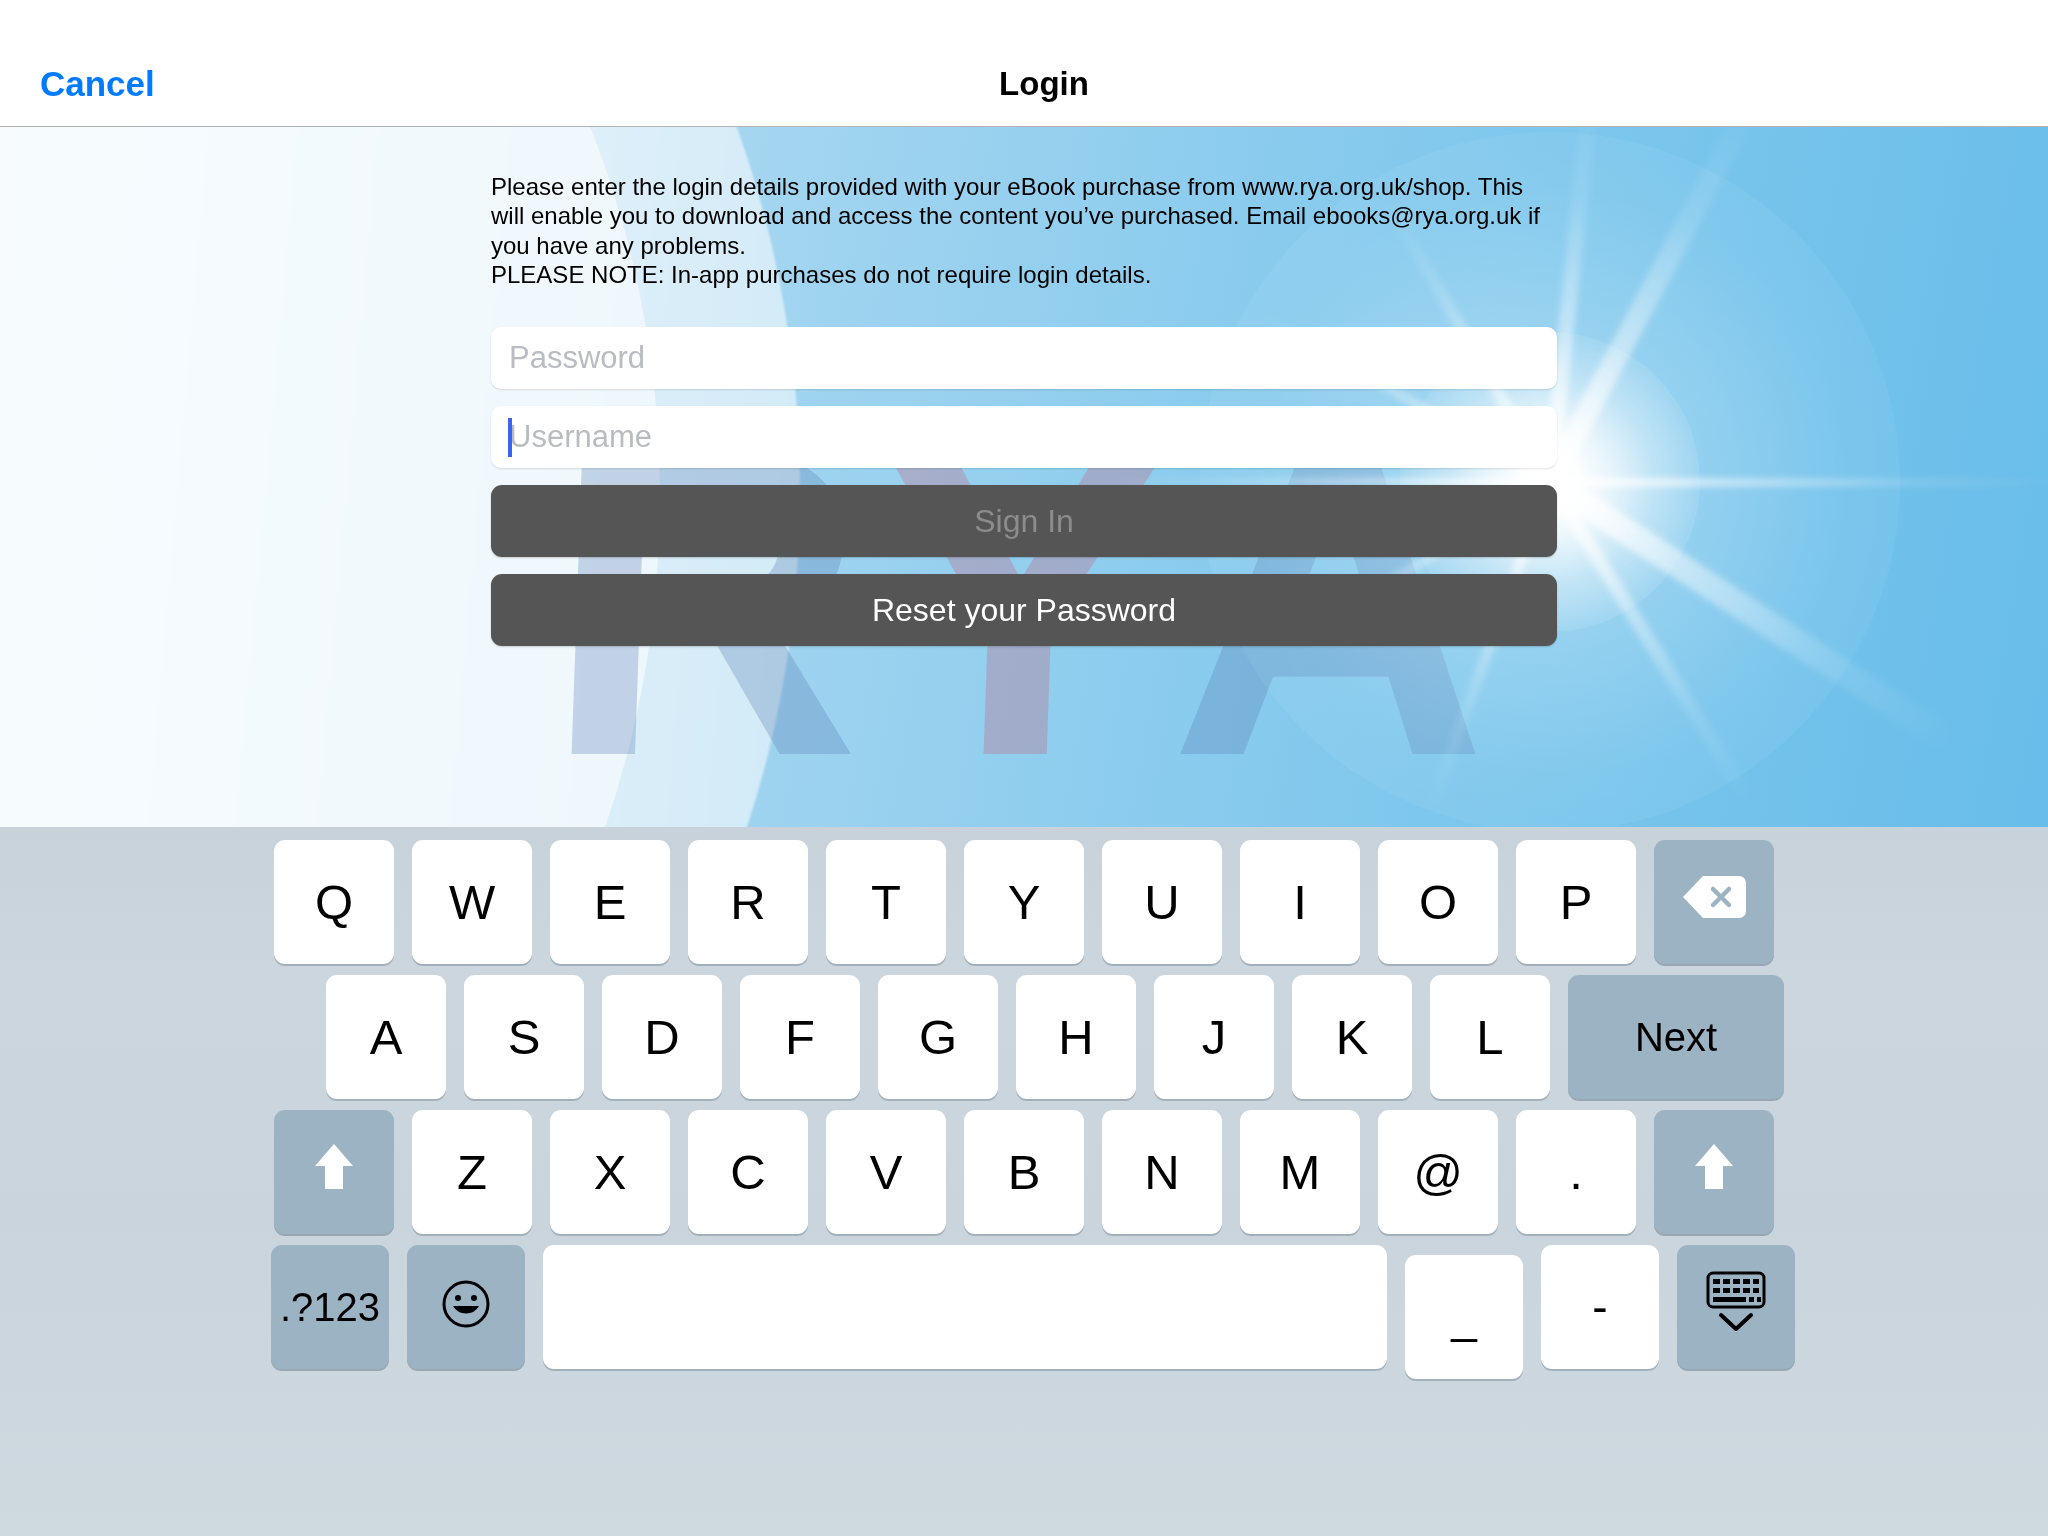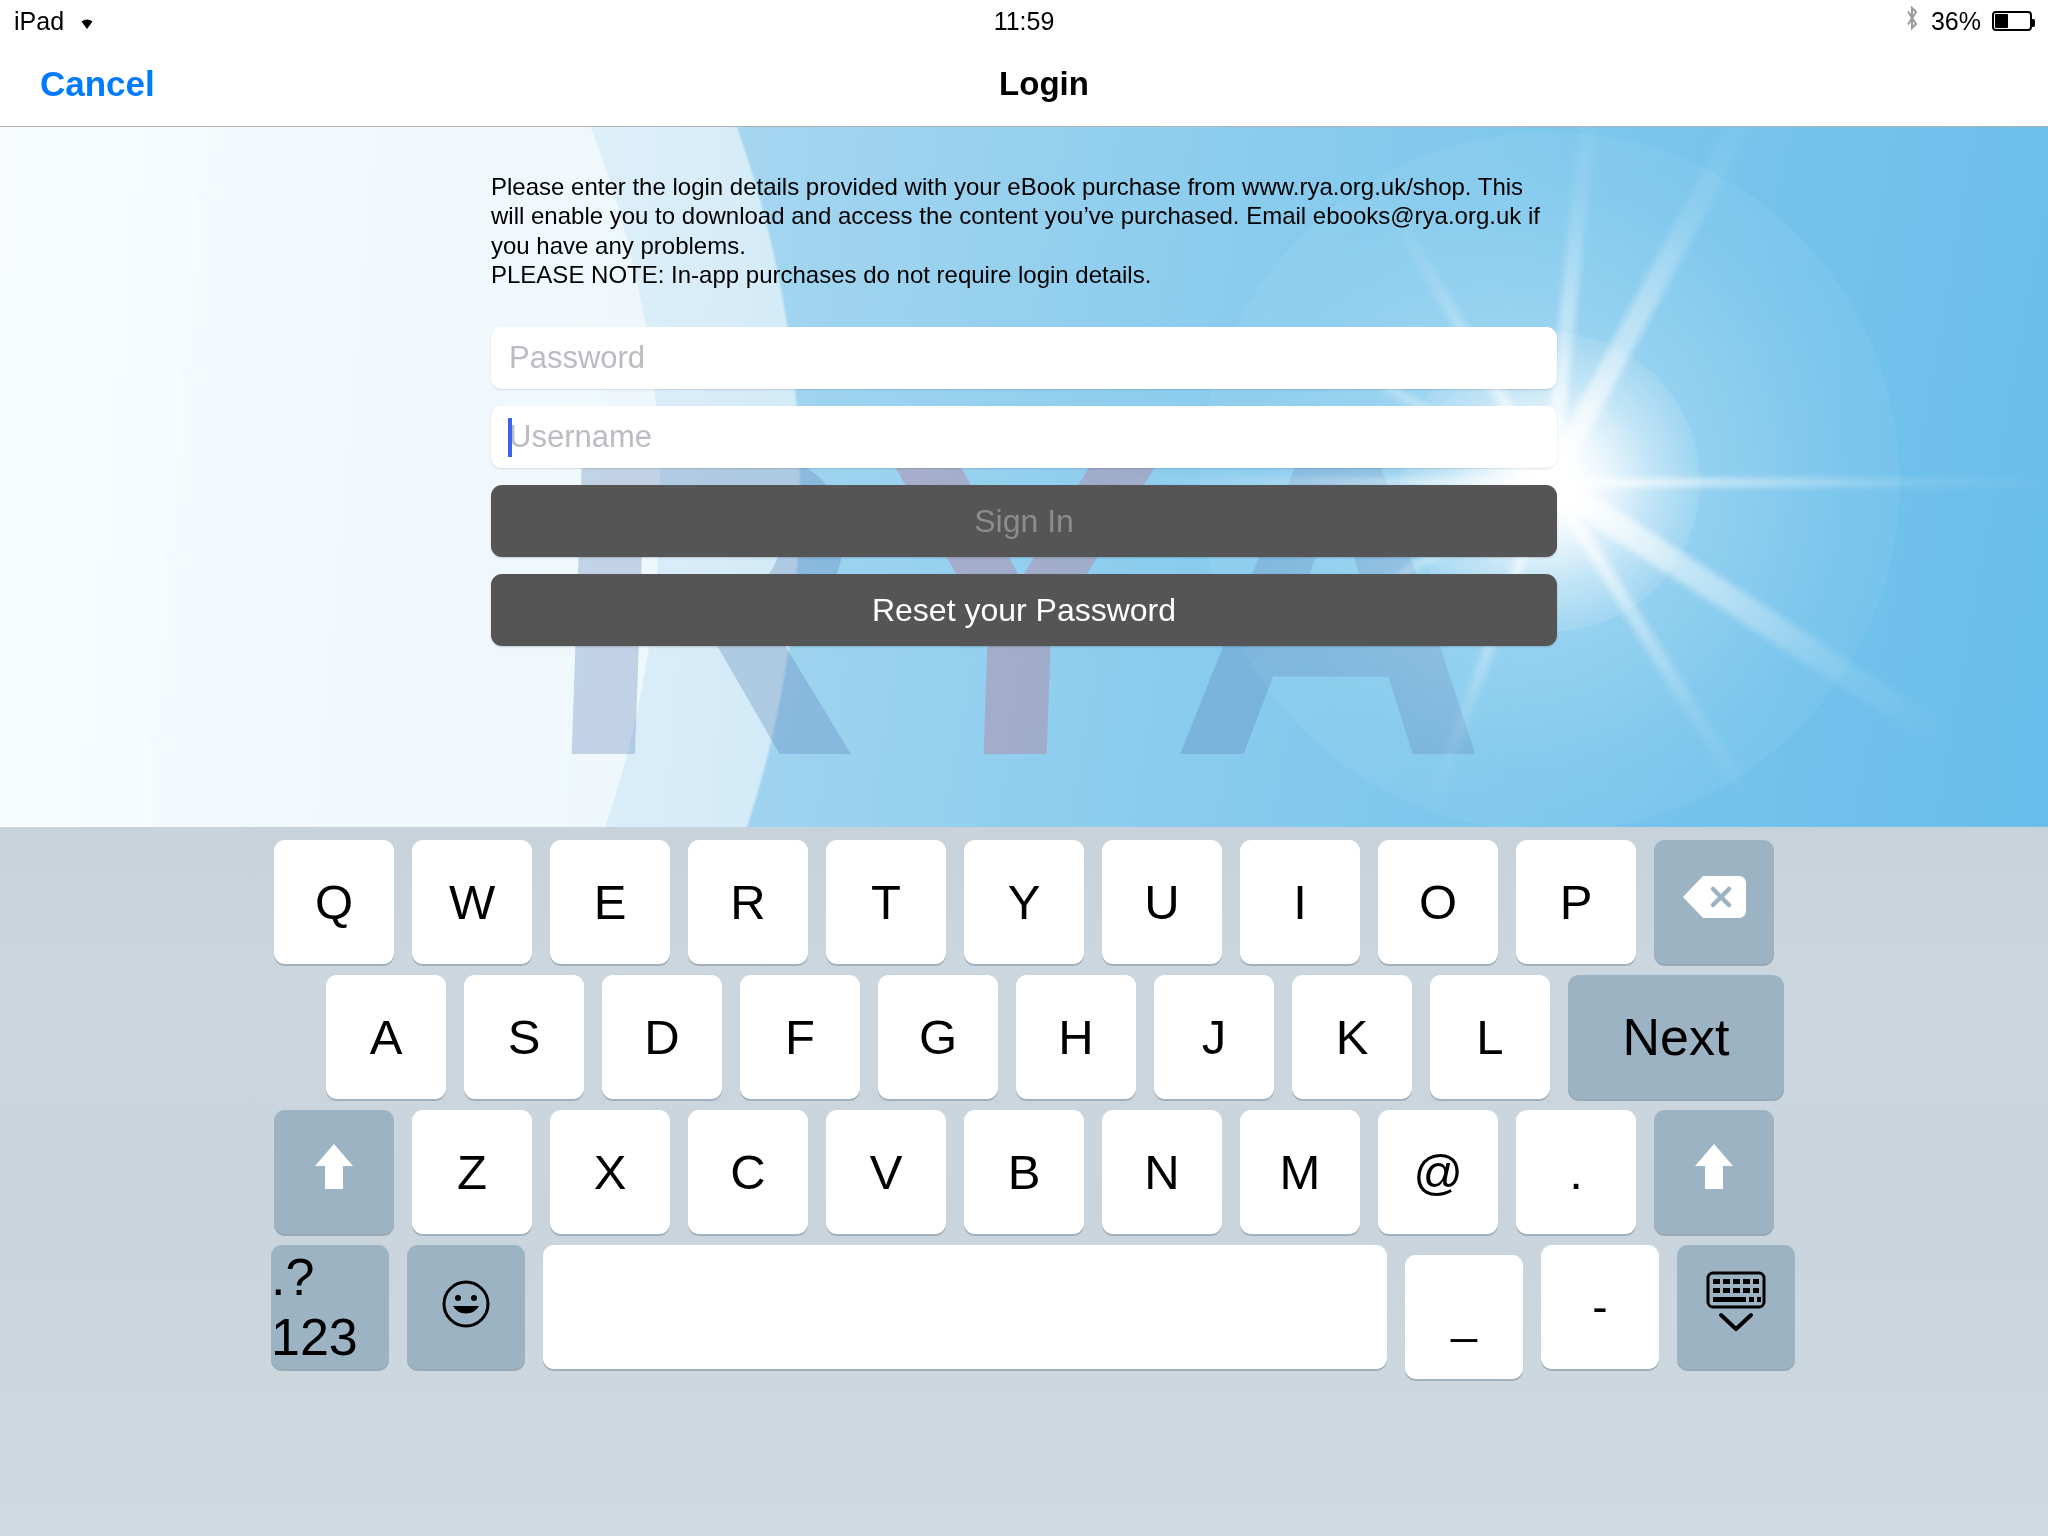--- a/index.html
+++ b/index.html
@@ -226,21 +226,21 @@
     font-size: 49px; color: #000;
     box-shadow: 0 2px 0 rgba(130,145,158,0.55);
     margin: 0 9px;
     cursor: pointer;
     user-select: none;
   }
   .key.dark {
     background: #9cb3c4;
     box-shadow: 0 2px 0 rgba(120,137,152,0.6);
   }
-  .key.fn-label { font-size: 52px; }
+  .key.fn-label { font-size: 40px; }
   .w-letter { width: 120px; }
   .w-row2   { width: 120px; }
   .w-back   { width: 120px; }
   .w-next   { width: 216px; }
   .w-shift  { width: 120px; }
   .w-space  { width: 844px; }
   .w-bottom { width: 118px; }
 
   
   #kb-row-1 { padding-left: 0; }
@@ -253,42 +253,20 @@
   .emoji-glyph { font-size: 46px; line-height: 1; }
   .dismiss-glyph { display:block; }
   .underscore-glyph { font-size: 46px; position: relative; top: 10px; }
   .hyphen-glyph { font-size: 46px; }
 </style>
 </head>
 <body>
 
 <div id="screen">
 
-  <div id="status-bar">
-    <div class="sb-left">
-      <span class="sb-device">iPad</span>
-      <span class="wifi-ico">
-        <svg width="26" height="20" viewBox="0 0 26 20">
-          <path d="M13 19 L7.5 11.5 A9 9 0 0 1 18.5 11.5 Z" fill="#000"></path>
-        </svg>
-      </span>
-    </div>
-    <div class="sb-center">11:59</div>
-    <div class="sb-right">
-      <span class="bt-ico">
-        <svg width="16" height="26" viewBox="0 0 16 26">
-          <path d="M4 6.5 L12 19 L8 23 L8 3 L12 7 L4 19.5" stroke="#9a9a9a" stroke-width="2" fill="none" stroke-linejoin="miter"></path>
-        </svg>
-      </span>
-      <span class="batt-pct">36%</span>
-      <span class="battery">
-          <span class="fill" style="width: 36%;"></span>
-        </span>
-    </div>
-  </div>
 
   <div id="nav-bar">
     <button id="cancel-button">Cancel</button>
     <div id="nav-title">Login</div>
   </div>
 
   <div id="content">
 
     <div class="bg-swoosh"></div>
     <div class="bg-swoosh2"></div>

